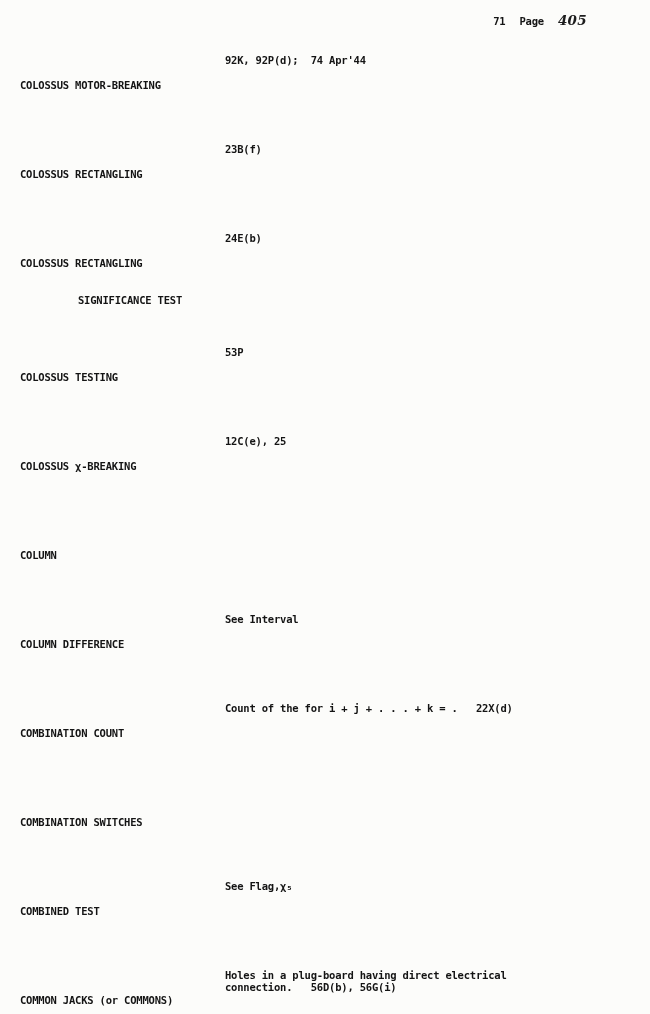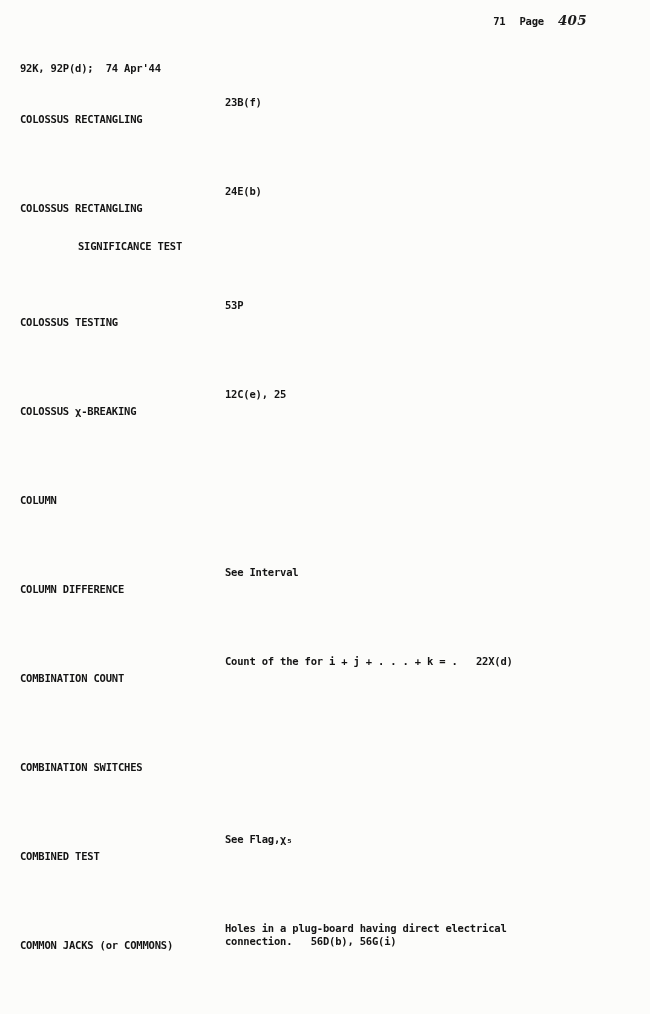--- a/index.html
+++ b/index.html
@@ -46,36 +46,39 @@
     flex: 0 0 205px;
     white-space: pre-wrap;
   }
   .term-line2 {
     padding-left: 58px;
     white-space: pre-wrap;
   }
   .def-cell {
     flex: 1 1 auto;
     white-space: pre-wrap;
-    margin-top: 8px;
   }
 </style>
 </head>
 <body>
 
 <div class="page">
 
   <div class="header">
     <span>71</span>
     <span>Page</span>
     <span class="hand">405</span>
   </div>
 
   <div class="entries">
     <div class="entry">
+      <div class="term-cell">
+        <div>COLOSSUS MOTOR-BREAKING</div>
+        
+      </div>
       <div class="def-cell"><span>92K, 92P(d);  74 Apr'44</span></div>
     </div>
 
     <div class="entry">
       <div class="term-cell">
         <div>COLOSSUS RECTANGLING</div>
         
       </div>
       <div class="def-cell"><span>23B(f)</span></div>
     </div>

